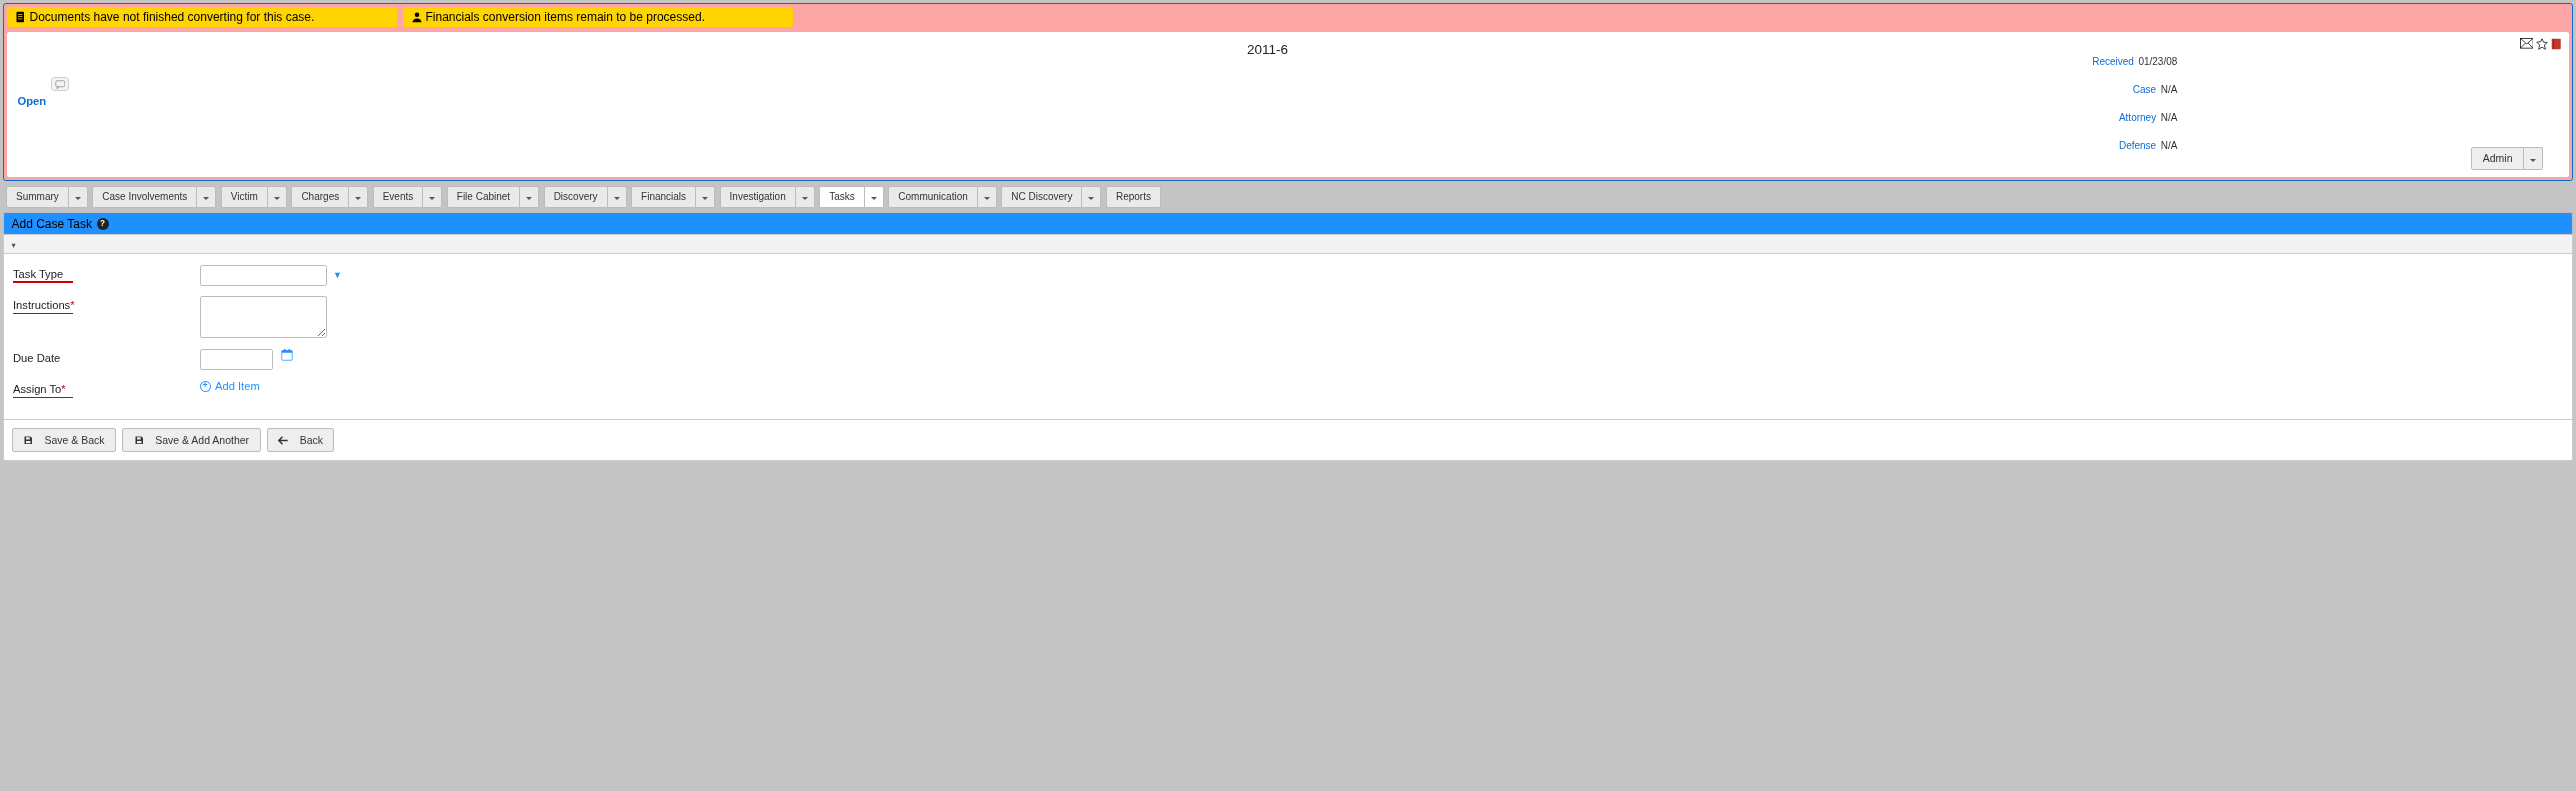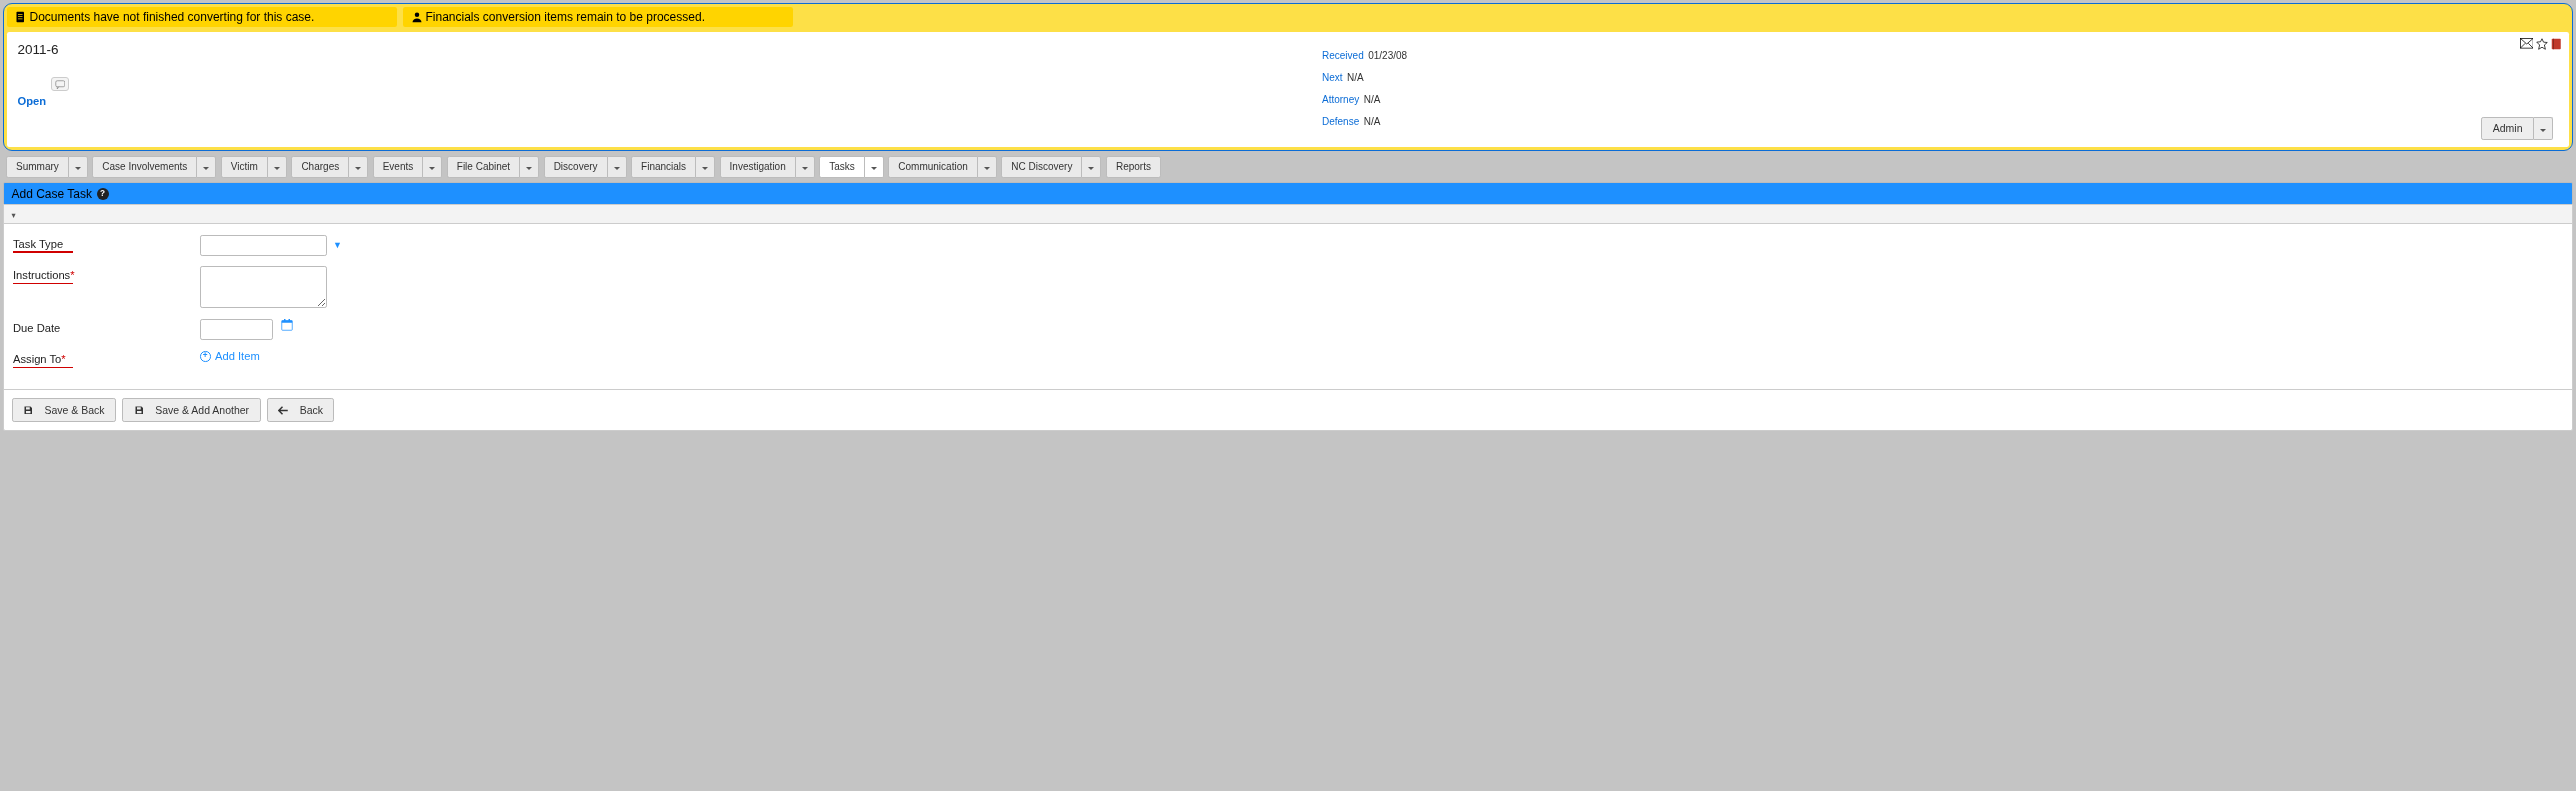--- a/index.html
+++ b/index.html
@@ -7,24 +7,25 @@
     margin: 0;
     font-family: Arial, Helvetica, sans-serif;
     font-size: 10.5px;
     background: #c4c4c4;
     color: #333;
   }
   .outer {
     padding: 3px;
   }
   .blue-frame {
-    background: #fde047;
+    background: #fca5a5;
     border: 0.7px solid #0b6cd6;
-    border-radius: 9px;
+    border-radius: 3px;
     padding: 3px;
+    text-align: right;
   }
   .alerts {
     display: flex;
     gap: 6px;
     margin-bottom: 4.5px;
   }
   .alert {
     background: #ffd400;
     color: #000;
     border-radius: 2.2px;
@@ -47,25 +48,25 @@
   .card-mid { flex: 0 0 35%; font-size: 10.5px; }
   .card-right { position:absolute; top:6px; right:7.5px; display:flex; gap:3px; align-items:center;}
   .folder-row { display:flex; align-items:center; gap:6px;}
   .case-title { font-size: 18px; color:#222;}
   .case-sub { font-size: 13.5px; margin-top:3px; color:#222;}
   .open-row { margin-top: 4.5px; display:flex; align-items:center; gap:4.5px; }
   .open-link { color:#0b6cd6; font-weight:bold; font-size:11.2px;margin-top:33px; }
   .open-badge {
      border:0.7px solid #ccc; background:#f4f4f4; border-radius:3px; padding:1.5px 3px; display:inline-flex;
   }
-  .meta-row { margin: 11px 0; font-size:10px;padding-left:34px;}
+  .meta-row { margin: 17px 0; font-size:10px;padding-left:34px;}
   .meta-label { color:#0b6cd6; margin-right:4.5px;}
   .meta-val { color:#333; }
   .admin-btn {
-    position:absolute; right:16px; bottom:7.5px;
+    position:absolute; right:26px; bottom:7.5px;
     display:inline-flex;
     margin-left:42px;
   }
   .admin-btn .b {
     background:#eee; border:0.7px solid #bbb; padding:4.5px 10.5px; font-size:10.5px; color:#333;
   }
   .admin-btn .b.left { border-radius:2.2px 0 0 2.2px; }
   .admin-btn .b.right { border-radius:0 2.2px 2.2px 0; border-left:0; padding:4.5px 6px;}
   
   .tabs {
@@ -157,21 +158,21 @@
           <span class="open-badge">
             <svg width="10.5" height="9" viewBox="0 0 14 12">
                 <rect x="1" y="1" width="12" height="8" rx="2" fill="none" stroke="#888"></rect>
                 <path d="M5 9l-2 3v-3" fill="none" stroke="#888"></path>
               </svg>
           </span>
         </div>
       </div>
       <div class="card-mid">
         <div class="meta-row"><span class="meta-label">Received</span><span class="meta-val">01/23/08</span></div>
-        <div class="meta-row"><span class="meta-label">Next</span><span class="meta-val">N/A</span></div>
+        <div class="meta-row"><span class="meta-label">Case</span><span class="meta-val">N/A</span></div>
         <div class="meta-row"><span class="meta-label">Attorney</span><span class="meta-val">N/A</span></div>
         <div class="meta-row"><span class="meta-label">Defense</span><span class="meta-val">N/A</span></div>
       </div>
       <div class="card-right">
         <svg width="13.5" height="10.5" viewBox="0 0 18 14">
             <rect x="0.5" y="0.5" width="17" height="13" fill="none" stroke="#000"></rect>
             <path d="M0.5 0.5L9 8l8.5-7.5" fill="none" stroke="#000"></path>
             <path d="M0.5 13.5L7 7M17.5 13.5L11 7" fill="none" stroke="#000"></path>
           </svg>
         <svg width="12" height="12" viewBox="0 0 16 16">

